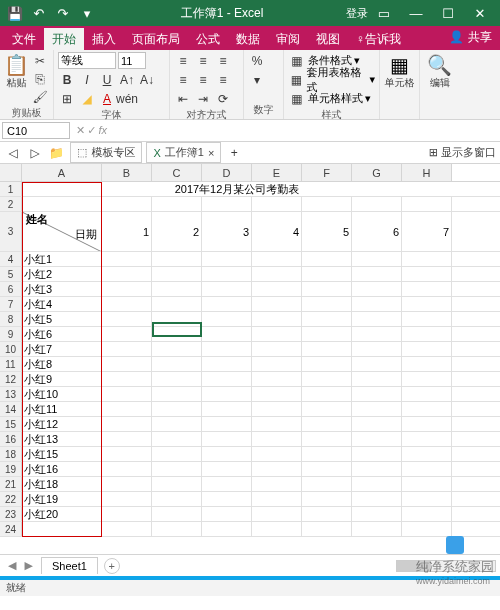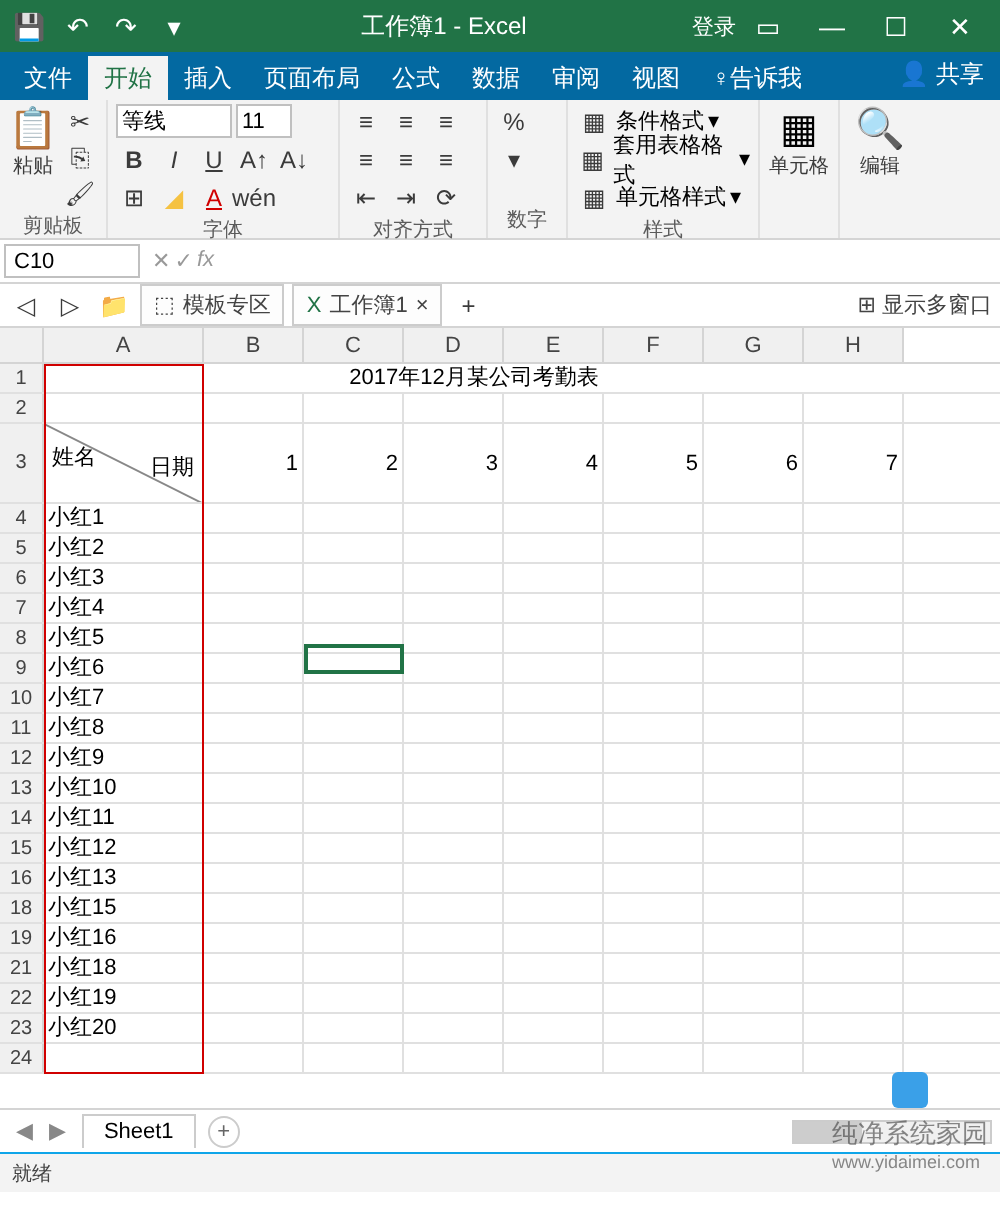--- a/index.html
+++ b/index.html
@@ -5,21 +5,21 @@
 * { box-sizing: border-box; margin: 0; padding: 0; font-family: "Microsoft YaHei", sans-serif; }
 body { width: 500px; height: 610px; background: #fff; font-size: 11px; overflow: hidden; position: relative; }
 
 .titlebar { background: #217346; height: 26px; display: flex; align-items: center; color: #fff; padding: 0 4px; }
 .titlebar .qat { display: flex; gap: 2px; align-items: center; }
 .titlebar .qat-btn { width: 22px; height: 22px; display: flex; align-items: center; justify-content: center; color: #fff; font-size: 13px; }
 .titlebar .title { flex: 1; text-align: center; font-size: 12px; }
 .titlebar .winbtns { display: flex; gap: 0; }
 .titlebar .winbtn { width: 32px; height: 22px; display: flex; align-items: center; justify-content: center; font-size: 13px; }
 
-.ribbon-tabs { background: #0369a1; height: 24px; display: flex; align-items: flex-end; padding-left: 4px; }
+.ribbon-tabs { background: #be185d; height: 24px; display: flex; align-items: flex-end; padding-left: 4px; }
 .ribbon-tab { padding: 4px 8px; color: #fff; font-size: 12px; height: 22px; display: flex; align-items: center; }
 .ribbon-tab.active { background: #f3f3f3; color: #217346; }
 .ribbon-tabs .spacer { flex: 1; }
 .ribbon-tabs .share { color: #fff; padding: 4px 8px; font-size: 12px; }
 
 .ribbon { background: #f3f3f3; height: 70px; border-bottom: 1px solid #d4d4d4; display: flex; }
 .ribbon-group { border-right: 1px solid #e0e0e0; padding: 2px 4px; display: flex; flex-direction: column; justify-content: space-between; }
 .ribbon-group .label { text-align: center; font-size: 10px; color: #5b5b5b; padding-top: 1px; }
 .ribbon-group .content { flex: 1; display: flex; align-items: flex-start; gap: 2px; }
 .bigbtn { display: flex; flex-direction: column; align-items: center; width: 38px; padding-top: 2px; }
@@ -51,34 +51,34 @@
 .row .cell { width: 50px; border-right: 1px solid #e0e0e0; font-size: 11px; padding: 0 2px; line-height: 15px; overflow: hidden; white-space: nowrap; text-align: right; }
 .row .cell.first { width: 80px; text-align: left; }
 .row.tall { height: 40px; }
 .row.tall .rh { line-height: 40px; }
 .row.tall .cell { line-height: 40px; position: relative; }
 
 .merged-title { position: absolute; left: 22px; top: 0; height: 15px; width: 430px; text-align: center; background: #fff; border-bottom: 1px solid #e0e0e0; font-size: 11px; line-height: 15px; }
 .diag-cell { position: relative; }
 .diag-cell svg { position: absolute; left: 0; top: 0; }
 .diag-cell .lbl1 { position: absolute; right: 4px; top: 2px; font-size: 11px; }
-.diag-cell .lbl2 { position: absolute; left: 4px; bottom: 2px; font-size: 11px; }
+.diag-cell .lbl2 { position: absolute; left: 4px; bottom: 12px; font-size: 11px; font-weight: bold; }
 
 .red-box { position: absolute; border: 1.5px solid #d00000; pointer-events: none; }
 .sel-box { position: absolute; border: 2px solid #217346; pointer-events: none; background: transparent; }
 
 .sheettabs { height: 22px; border-top: 1px solid #d4d4d4; display: flex; align-items: center; padding: 0 4px; background: #fff; font-size: 11px; }
 .sheettabs .nav { color: #888; padding: 0 4px; }
 .sheettabs .stab { padding: 2px 10px; border: 1px solid #ccc; border-bottom: none; background: #fff; margin-left: 4px; }
 .sheettabs .plus { margin-left: 6px; width: 16px; height: 16px; border: 1px solid #ccc; border-radius: 8px; text-align: center; line-height: 14px; color: #666; }
 .sheettabs .scroll { flex: 1; display: flex; justify-content: flex-end; align-items: center; gap: 2px; }
 .sheettabs .sb { width: 100px; height: 12px; background: #f0f0f0; border: 1px solid #ccc; position: relative; }
 .sheettabs .sb .thumb { position: absolute; left: 0; width: 34px; height: 10px; background: #cdcdcd; }
 
-.statusbar { height: 20px; border-top: 1px solid #0ea5e9; background: #f3f3f3; display: flex; align-items: center; padding: 0 6px; font-size: 10px; color: #444; }
+.statusbar { height: 20px; border-top: 4px solid #0ea5e9; background: #f3f3f3; display: flex; align-items: center; padding: 0 6px; font-size: 10px; color: #444; }
 .statusbar .spacer { flex: 1; }
 
 .watermark { position: absolute; right: 6px; bottom: 24px; font-size: 13px; color: rgba(60,60,60,0.6); display: flex; align-items: center; gap: 4px; pointer-events: none; flex-direction: column; }
 .watermark .logo { width: 18px; height: 18px; background: #3aa0e8; border-radius: 3px; }
 </style>
 </head>
 <body>
 
 <div class="titlebar">
   <div class="qat">

